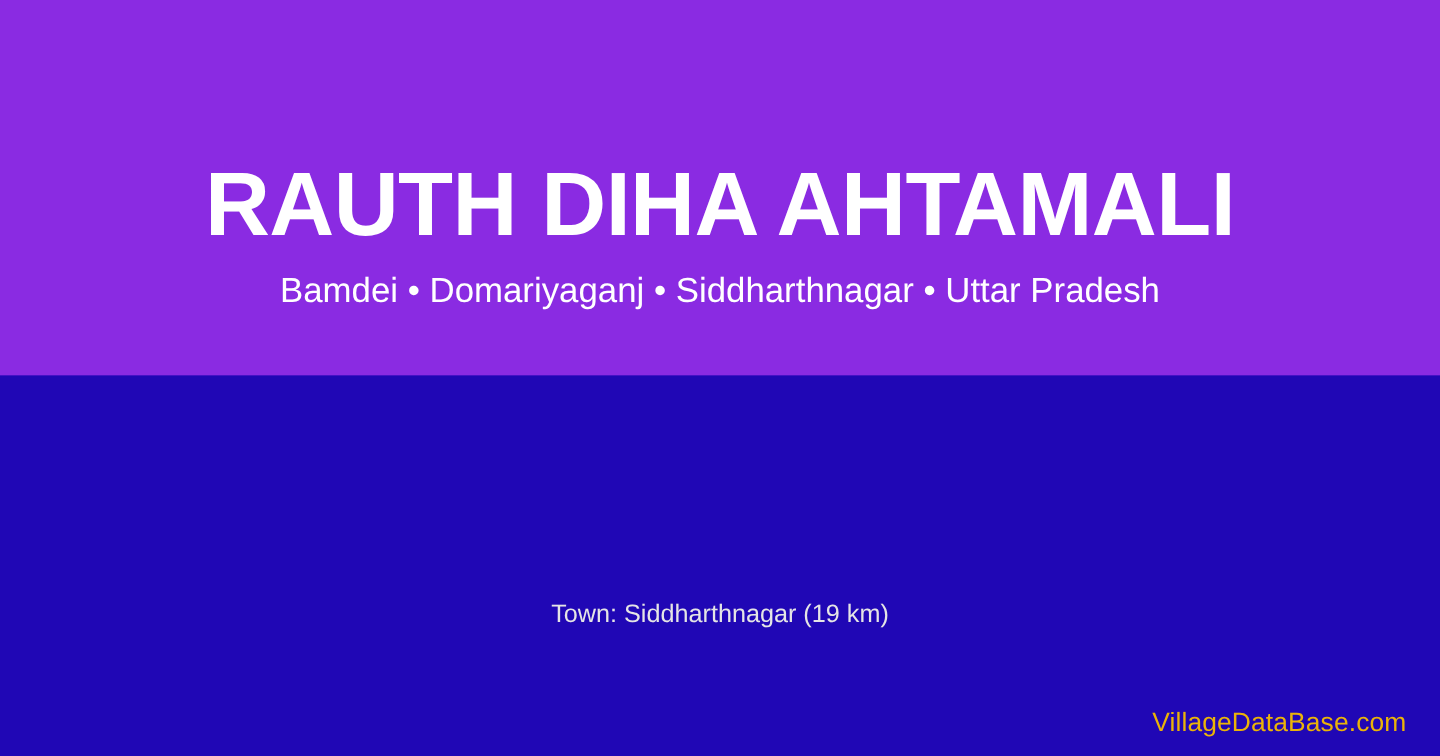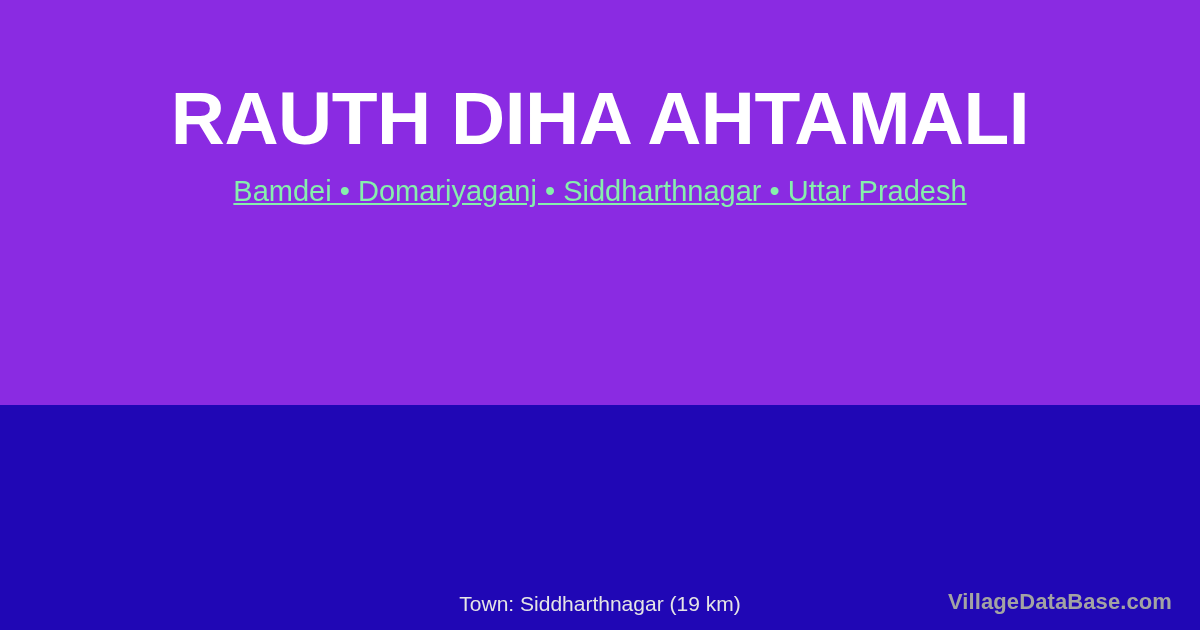--- a/index.html
+++ b/index.html
@@ -20,27 +20,27 @@
     height: 630px;
     display: flex;
     flex-direction: column;
     background: #2007b5;
   }
 
   
   .header {
     position: relative;
     width: 100%;
-    height: 405px;
+    height: 313px;
     background: #8a2be2;
     box-sizing: border-box;
     display: flex;
     flex-direction: column;
     align-items: center;
-    justify-content: flex-start;
+    justify-content: center;
     padding-top: 78px;
   }
 
   .village-title {
     margin: 0;
     font-size: 75px;
     line-height: 80px;
     font-weight: 700;
     letter-spacing: -0.5px;
     color: #ffffff;
@@ -48,25 +48,24 @@
     white-space: nowrap;
     font-family: "Liberation Sans", sans-serif;
   }
 
   .breadcrumb {
     margin: 0;
     margin-top: 14px;
     font-size: 29px;
     line-height: 38px;
     font-weight: 400;
-    color: #86efac;
+    color: #ffffff;
     text-align: center;
     white-space: nowrap;
     font-family: "Liberation Sans", sans-serif;
-    text-decoration: underline;
   }
 
   
   .body-area {
     position: relative;
     flex: 1 1 auto;
     width: 100%;
     background: #2007b5;
   }
 
@@ -83,22 +82,22 @@
     white-space: nowrap;
     font-family: "Liberation Sans", sans-serif;
   }
 
   .watermark {
     position: absolute;
     right: 28px;
     bottom: 14px;
     font-size: 22px;
     line-height: 28px;
-    font-weight: 700;
-    color: #a3a3a3;
+    font-weight: 400;
+    color: #eab308;
     letter-spacing: 0.1px;
     white-space: nowrap;
     font-family: "Liberation Sans", sans-serif;
   }
 </style>
 </head>
 <body>
 
 <div class="card">
 

